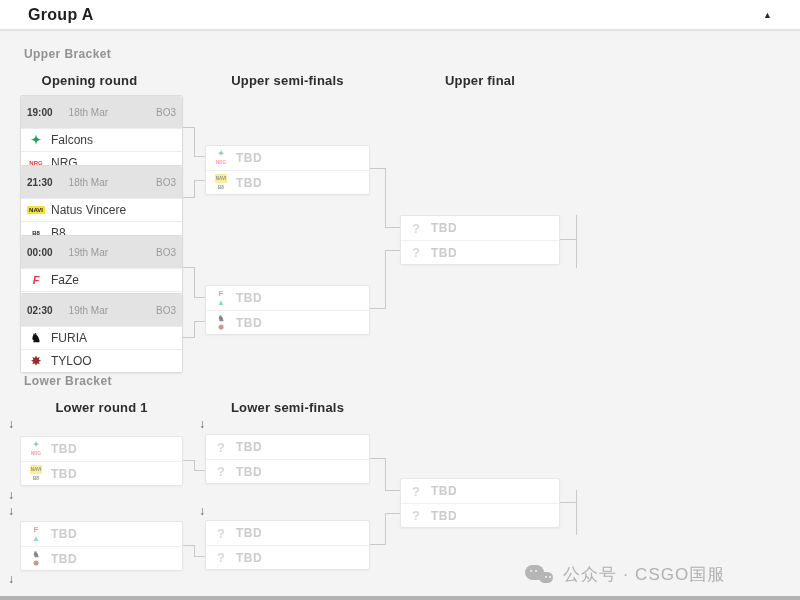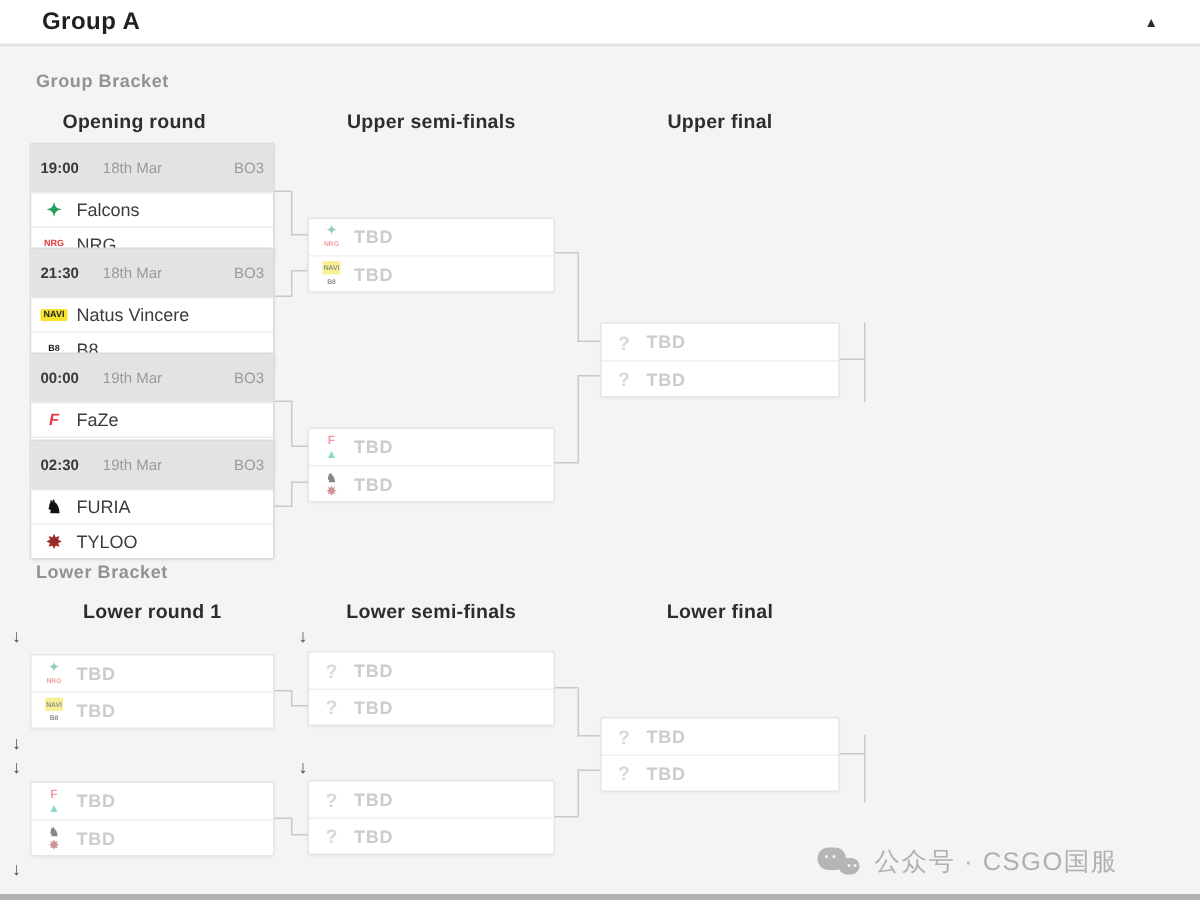--- a/index.html
+++ b/index.html
@@ -82,21 +82,21 @@
   
   .h-line, .v-line { position:absolute; background:#c9c9c9; }
   .h-line { height:1px; }
   .v-line { width:1px; }
   
   .drop-arrow {
     position:absolute; font-size:12px; color:#555; font-weight:bold; line-height:12px;
   }
   
   .watermark {
-    position:absolute; left:545px; top:563px; display:flex; align-items:center;
+    position:absolute; left:525px; top:563px; display:flex; align-items:center;
   }
   .wm-text { font-size:17px; color:#b0b0b0; letter-spacing:1px; margin-left:8px; }
   .wc-icon { position:relative; width:30px; height:22px; }
   .wc-b1 {
     position:absolute; left:0; top:1px; width:19px; height:15px;
     background:#b5b5b5; border-radius:9px 9px 8px 9px;
   }
   .wc-b1:after {
     content:""; position:absolute; left:3px; bottom:-3px;
     border:4px solid transparent; border-top-color:#b5b5b5;
@@ -118,21 +118,21 @@
 </head>
 <body>
 
 <div class="screen">
 
   <div class="topbar">
     <div class="group-title">Group A</div>
     <div class="collapse-caret">▲</div>
   </div>
 
-  <div class="section-label" style="left:24px;top:47px;">Group Bracket</div>
+  <div class="section-label" style="left:24px;top:47px;">Upper Bracket</div>
   <div class="col-header" style="left:8px;top:73px;width:163px;">Opening round</div>
   <div class="col-header" style="left:205px;top:73px;width:165px;">Upper semi-finals</div>
   <div class="col-header" style="left:400px;top:73px;width:160px;">Upper final</div>
 
   <div class="match" style="left:20px;top:95px;width:163px;">
     <div class="match-header">
       <span class="m-time">19:00</span>
       <span class="m-date">18th Mar</span>
       <span class="m-format">BO3</span>
     </div>
@@ -256,21 +256,20 @@
   <div class="h-line" style="left:385px;top:227px;width:15px;"></div>
   <div class="h-line" style="left:370px;top:308px;width:15px;"></div>
   <div class="v-line" style="left:385px;top:250px;height:59px;"></div>
   <div class="h-line" style="left:385px;top:250px;width:15px;"></div>
   <div class="h-line" style="left:560px;top:239px;width:16px;"></div>
   <div class="v-line" style="left:576px;top:215px;height:53px;"></div>
 
   <div class="section-label" style="left:24px;top:374px;">Lower Bracket</div>
   <div class="col-header" style="left:20px;top:400px;width:163px;">Lower round 1</div>
   <div class="col-header" style="left:205px;top:400px;width:165px;">Lower semi-finals</div>
-  <div class="col-header" style="left:400px;top:400px;width:160px;">Lower final</div>
 
   <div class="drop-arrow" style="left:8px;top:418px;">↓</div>
   <div class="drop-arrow" style="left:8px;top:489px;">↓</div>
   <div class="drop-arrow" style="left:8px;top:505px;">↓</div>
   <div class="drop-arrow" style="left:8px;top:573px;">↓</div>
   <div class="drop-arrow" style="left:199px;top:418px;">↓</div>
   <div class="drop-arrow" style="left:199px;top:505px;">↓</div>
 
   <div class="tbd-box" style="left:20px;top:436px;width:163px;">
     <div class="tbd-row">

